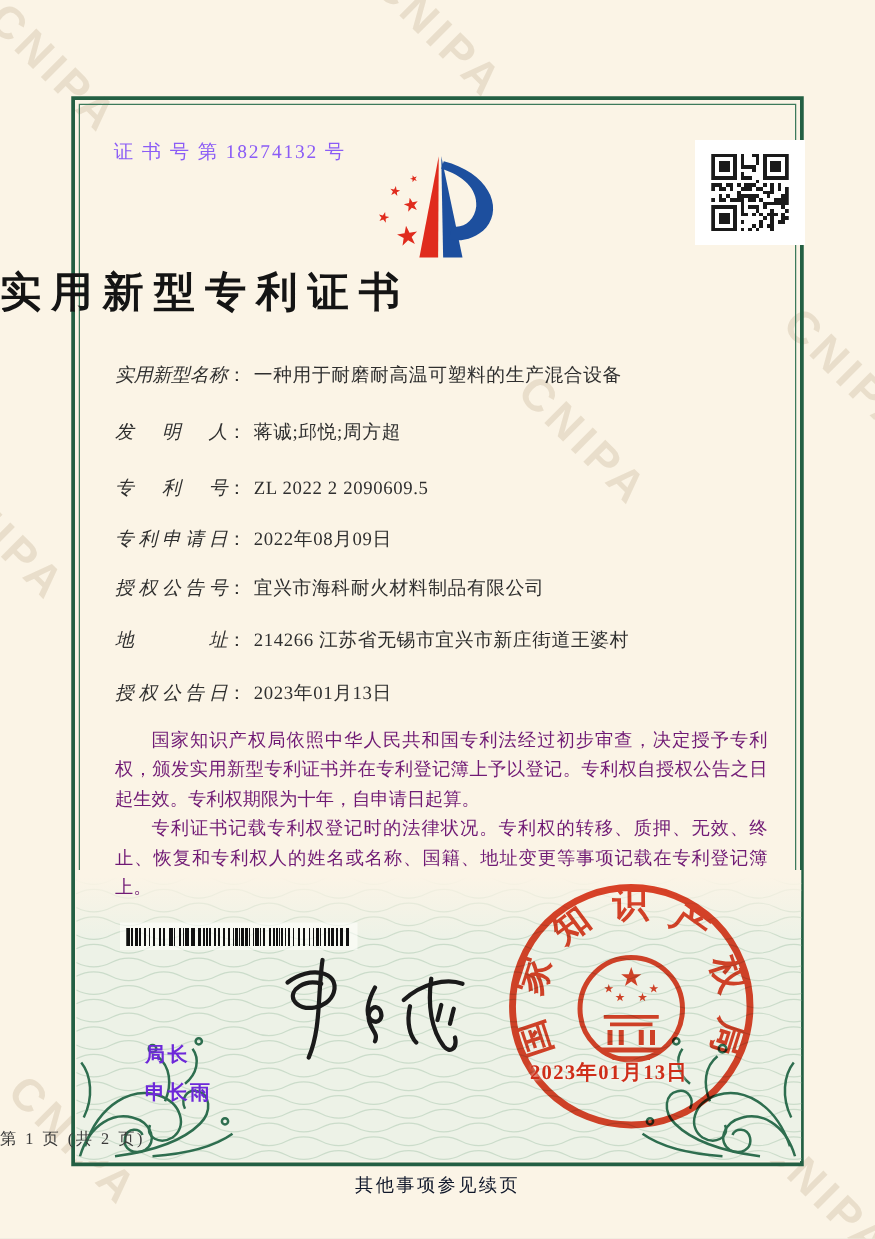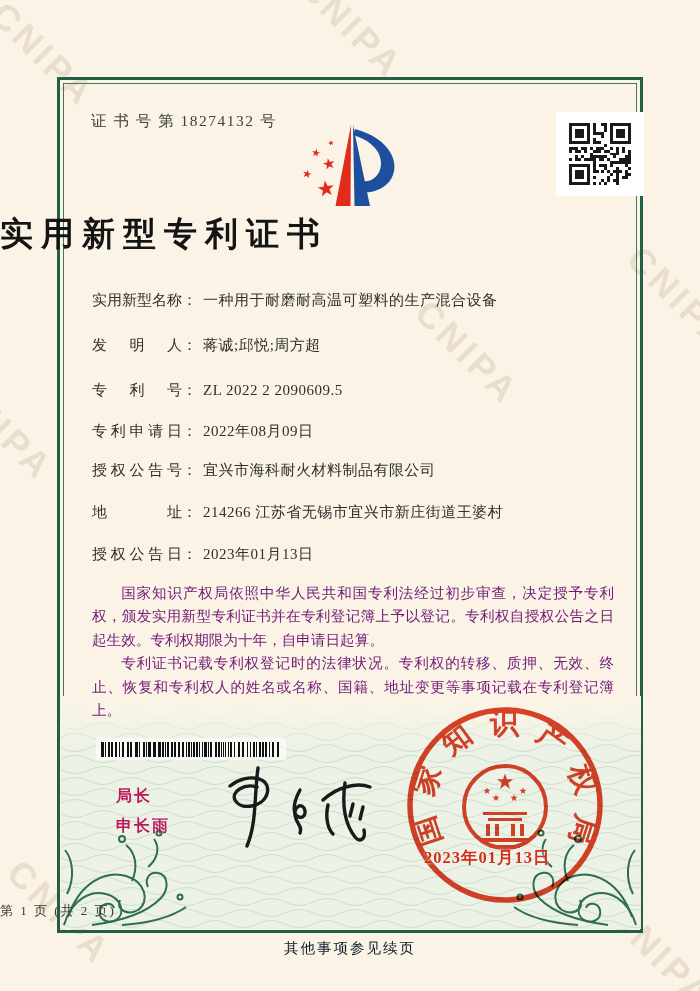--- a/index.html
+++ b/index.html
@@ -4,44 +4,44 @@
 <style>
   html,body{margin:0;padding:0;background:#e8e4da;}
   .page{position:relative;width:700px;height:991px;background:#fbf4e6;overflow:hidden;
         font-family:"Liberation Serif","DejaVu Serif",serif;color:#2b2b2b;}
   .wm{position:absolute;z-index:0;font-family:"Liberation Sans","DejaVu Sans",sans-serif;
       font-weight:700;font-size:36px;letter-spacing:4px;color:rgba(196,178,148,.33);
       transform:rotate(45deg);transform-origin:0 0;white-space:nowrap;pointer-events:none;}
   .border-outer{position:absolute;left:57px;top:77px;width:580px;height:850px;
       border:3px solid #235f43;z-index:1;}
   .border-inner{position:absolute;left:3px;top:3px;right:3px;bottom:3px;border:1px solid #3d7a5b;}
-  .certno{position:absolute;left:91px;top:111px;z-index:3;font-size:15.5px;letter-spacing:1.5px;color:#404040;text-align:right;}
+  .certno{position:absolute;left:91px;top:111px;z-index:3;font-size:15.5px;letter-spacing:1.5px;color:#8b5cf6;text-align:right;}
   .logo{position:absolute;left:293px;top:98px;z-index:3;}
   .qrbox{position:absolute;left:556px;top:112px;width:88px;height:84px;background:#fff;z-index:3;
          display:flex;align-items:center;justify-content:center;}
   .title{position:absolute;left:0;top:212px;width:700px;z-index:3;
          font-size:33px;font-weight:700;letter-spacing:8px;color:#141414;}
   .frow{position:absolute;left:92px;z-index:3;font-size:15px;white-space:nowrap;color:#2f2f2f;}
-  .lbl{display:inline-block;width:90px;text-align:justify;text-align-last:justify;vertical-align:bottom;}
+  .lbl{display:inline-block;width:90px;text-align:justify;text-align-last:justify;vertical-align:bottom;font-style:italic;}
   .lbl2{display:inline-block;width:70px;text-align:justify;text-align-last:justify;vertical-align:bottom;}
   .col2{position:absolute;left:347px;top:0;}
   .cln{display:inline-block;margin-right:6px;}
   .val{letter-spacing:.5px;}
   .paras{position:absolute;left:92px;top:582px;width:522px;z-index:3;font-size:14.6px;
          line-height:23.4px;text-align:justify;color:#701a75;}
   .paras p{margin:0;text-indent:2em;}
   .waves{position:absolute;left:61px;top:696px;z-index:2;}
   .wavefade{position:absolute;left:61px;top:696px;width:580px;height:55px;z-index:2;
             background:linear-gradient(#fbf4e6 10%,rgba(251,244,230,0));}
   .flr{position:absolute;z-index:2;}
   .flr.right{transform:scaleX(-1);}
   .bcwrap{position:absolute;left:96px;top:738px;width:190px;height:22px;z-index:3;
           background:rgba(255,255,252,.6);display:flex;align-items:center;justify-content:center;}
   .signer{position:absolute;left:116px;z-index:4;font-family:Liberation Mono, monospace;
-          font-size:16px;font-weight:600;color:#be185d;letter-spacing:2px;}
+          font-size:16px;font-weight:600;color:#6d28d9;letter-spacing:2px;margin-top:48px;}
   .sig{position:absolute;left:196px;top:756px;z-index:4;}
   .seal{position:absolute;left:402px;top:702px;z-index:5;mix-blend-mode:multiply;opacity:.95;}
   .sealdate{position:absolute;left:424px;top:847px;z-index:6;font-size:16.5px;font-weight:600;
             letter-spacing:1px;color:#cf2e19;text-shadow:0 0 3px rgba(255,255,255,.9);}
   .pagenum{position:absolute;left:0;top:902px;width:700px;text-align:left;z-index:4;
            font-size:13px;letter-spacing:2px;color:#3a3a3a;}
   .note{position:absolute;left:0;top:939px;width:700px;text-align:center;z-index:3;
         font-size:14.5px;letter-spacing:2px;color:#0f172a;}
 </style>
 </head>

